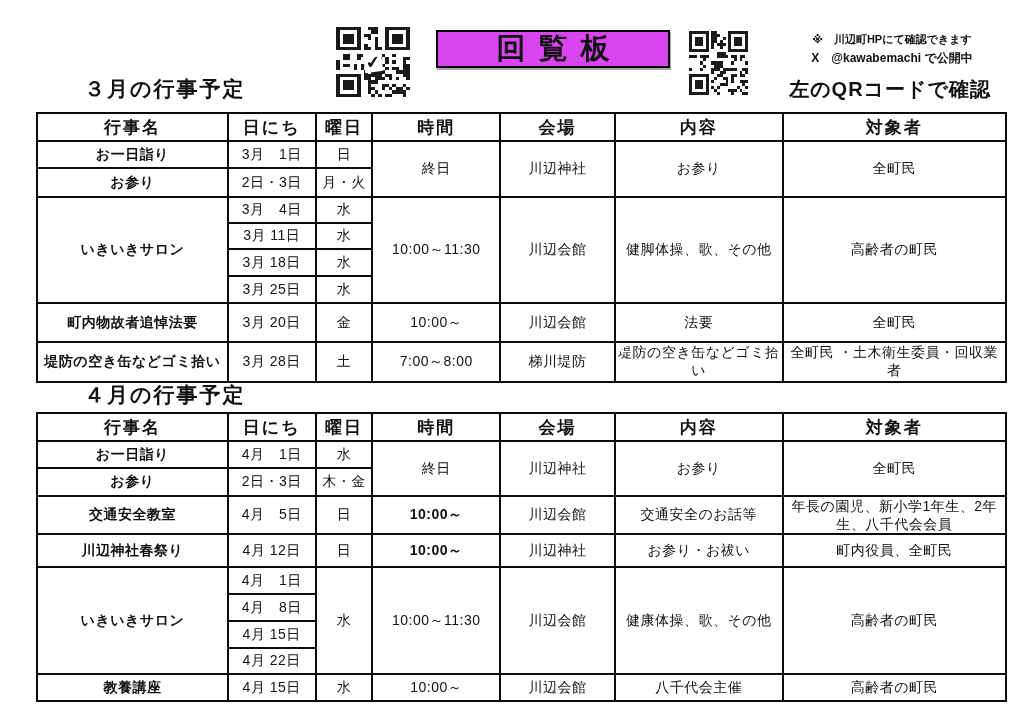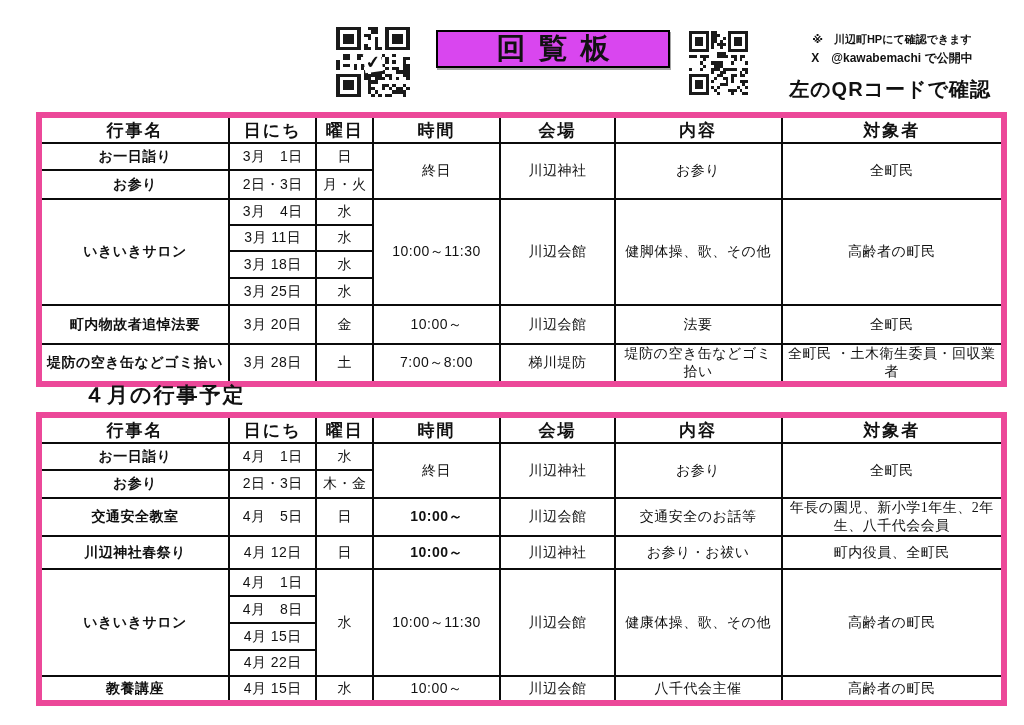--- a/index.html
+++ b/index.html
@@ -47,33 +47,33 @@
     position:absolute; left:84px; font-size:21px; font-weight:bold; letter-spacing:2px;
     white-space:nowrap;
   }
   .h-march { top:75px; }
   .h-april { top:381px; }
 
   
   table.sched {
     position:absolute; left:36px; width:971px;
     border-collapse:collapse; table-layout:fixed; background:#fff;
-    border:6px solid #ec4899;
+    border:2px solid #ec4899;
   }
   .t-march { top:112px; border-bottom:3px solid #0b0b0b; }
   .t-april { top:412px; border-bottom:5px solid #0b0b0b; }
   table.sched th, table.sched td {
     border:2px solid #0b0b0b; text-align:center; vertical-align:middle;
     padding:0 2px; overflow:hidden;
   }
   table.sched th { font-size:17px; font-weight:bold; letter-spacing:2px; }
   table.sched td { font-size:14px; letter-spacing:0.5px; }
   td.c-event  { font-weight:bold; font-size:15px; letter-spacing:0; white-space:nowrap; }
   td.c-small  { font-size:12px; letter-spacing:0;border-radius:24px; }
-  td.c-xsmall { font-size:11.5px; letter-spacing:0; line-height:1.3;font-family:Liberation Serif, serif; }
+  td.c-xsmall { font-size:11.5px; letter-spacing:0; line-height:1.3; }
   td.c-bold   { font-weight:bold; font-size:15px; }
 </style>
 </head>
 <body>
 
 <div class="page">
 
   <div class="qr" id="qr-left">
       <svg viewBox="0 0 21 21" preserveAspectRatio="none" style="shape-rendering: crispedges;">
         <rect x="0" y="0" width="1" height="1" fill="#1a1a1a"></rect>
@@ -497,20 +497,21 @@
       </svg>
     </div>
 
   <div class="notes">
     <div class="note1">※　川辺町HPにて確認できます</div>
     <div class="note2">X　@kawabemachi で公開中</div>
   </div>
 
   <div class="qr-caption">左のQRコードで確認</div>
 
+  <div class="section-heading h-march">３月の行事予定</div>
   <table class="sched t-march" id="table-0">
       <colgroup>
         <col style="width: 19.7%;">
         <col style="width: 9.05%;">
         <col style="width: 5.85%;">
         <col style="width: 13.2%;">
         <col style="width: 11.85%;">
         <col style="width: 17.3%;">
         <col style="width: 23.05%;">
       </colgroup>

